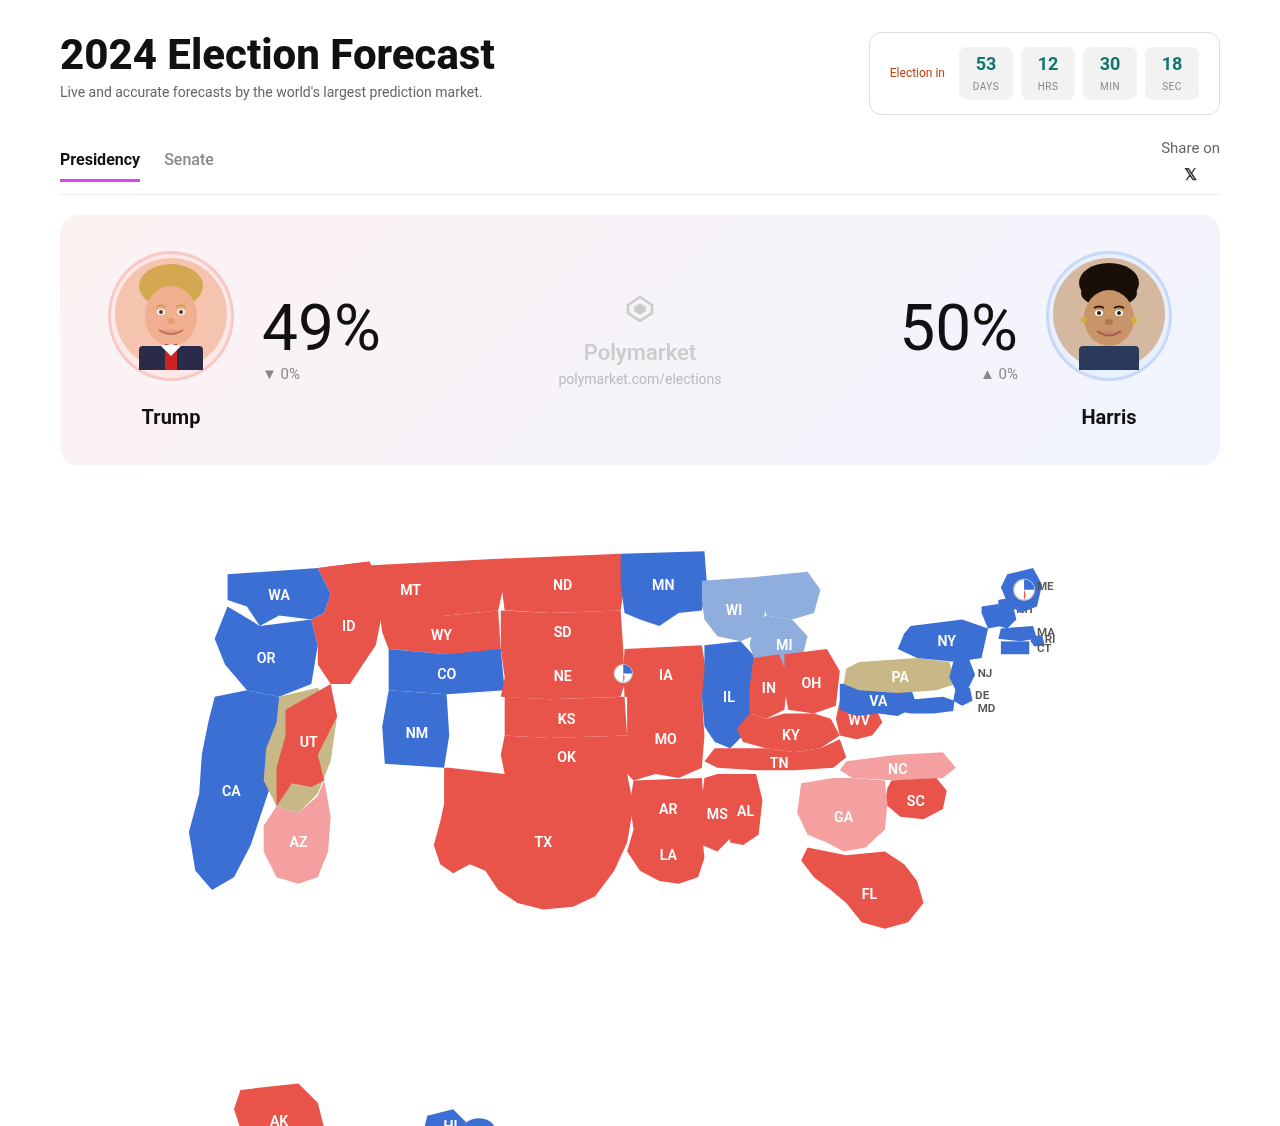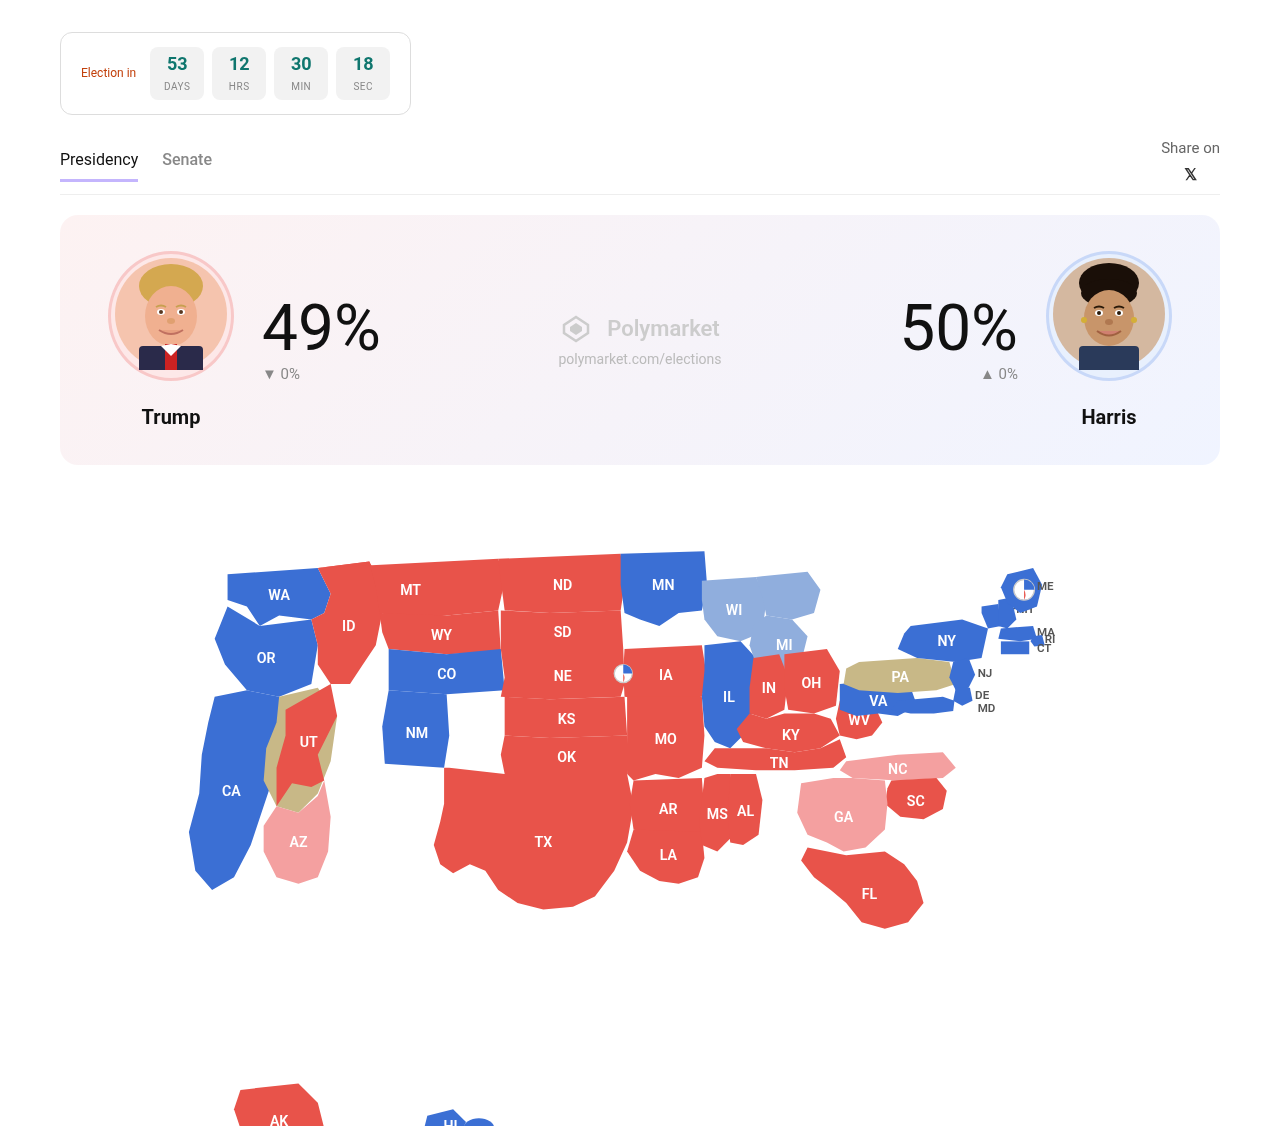--- a/index.html
+++ b/index.html
@@ -92,22 +92,22 @@
     .tab {
       font-size: 16px;
       color: #888;
       padding-bottom: 10px;
       cursor: pointer;
       border-bottom: 3px solid transparent;
       font-weight: 500;
     }
     .tab.active {
       color: #111;
-      font-weight: 400;
-      border-bottom: 3px solid #c4b5fd;
+      font-weight: 700;
+      border-bottom: 3px solid #d946ef;
     }
     .share-btn {
       display: flex;
       align-items: center;
       gap: 8px;
       font-size: 15px;
       color: #666;
       cursor: pointer;
       padding-bottom: 10px;
       flex-direction: column;
@@ -164,20 +164,21 @@
       display: flex;
       flex-direction: column;
       align-items: center;
       gap: 6px;
     }
     .polymarket-logo {
       display: flex;
       align-items: center;
       gap: 15px;
       color: #bbb;
+      flex-direction: column;
     }
     .polymarket-name {
       font-size: 22px;
       font-weight: 600;
       color: #ccc;
     }
     .polymarket-url {
       font-size: 14px;
       color: #bbb;
     }
@@ -246,20 +247,24 @@
       padding: 4px;
       background: #e8f0fd;
     }
   </style>
 </head>
 <body>
 
 <div class="page-container">
 
   <div class="header-row">
+    <div class="header-left">
+      <h1>2024 Election Forecast</h1>
+      <p class="subtitle">Live and accurate forecasts by the world's largest prediction market.</p>
+    </div>
     <div class="countdown-box">
       <span class="countdown-label">Election in</span>
       <div class="countdown-segments">
         <div class="countdown-segment">
           <span class="countdown-number">53</span>
           <span class="countdown-unit">DAYS</span>
         </div>
         <div class="countdown-segment">
           <span class="countdown-number">12</span>
           <span class="countdown-unit">HRS</span>

